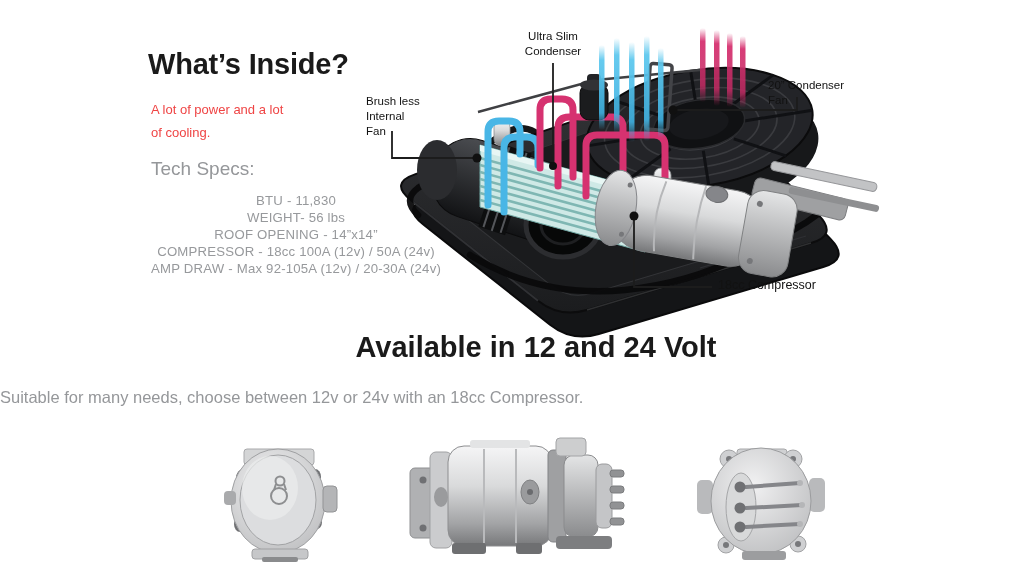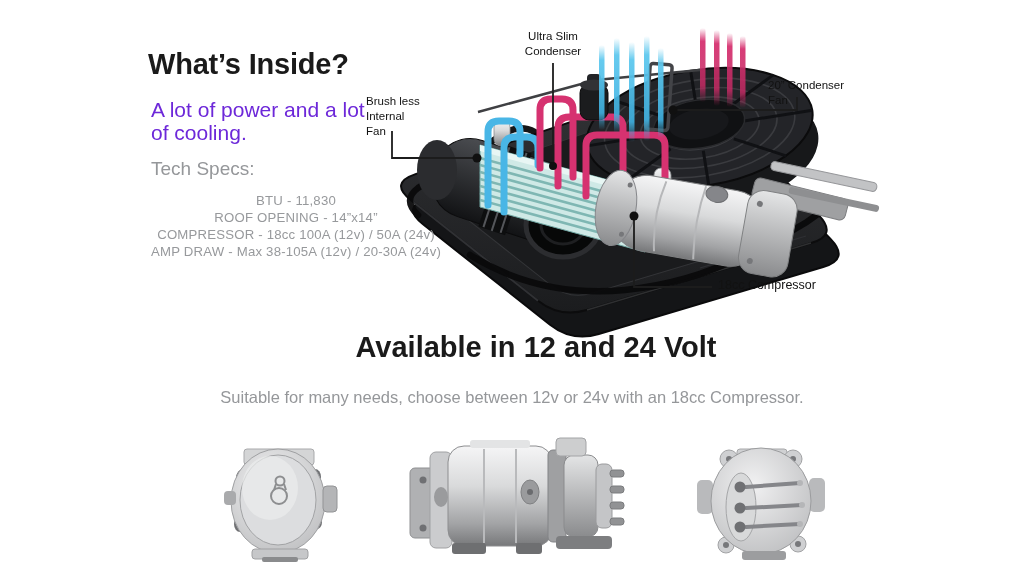--- a/index.html
+++ b/index.html
@@ -3,31 +3,31 @@
 <meta charset="utf-8">
 <style>
   html,body{margin:0;padding:0;background:#fff;}
   .stage{
     position:relative;width:1024px;height:576px;background:#fff;overflow:hidden;
     font-family:"Liberation Sans","DejaVu Sans",sans-serif;
   }
   .art{position:absolute;inset:0;width:1024px;height:576px;pointer-events:none;}
   .txt{position:absolute;z-index:2;}
   .intro-title{left:148px;top:48px;font-size:29px;font-weight:800;color:#1a1a1a;letter-spacing:-.2px;}
-  .intro-sub{left:151px;top:98px;font-size:21px;line-height:23px;color:#6d28d9;}
+  .intro-sub{left:151px;top:98px;font-size:13px;line-height:23px;color:#ef4444;}
   .specs-heading{left:151px;top:158px;font-size:19px;color:#95979a;}
   .specs{left:151px;top:192px;font-size:13.2px;line-height:17px;color:#97999c;letter-spacing:.2px;text-align:center;}
   .specs div{white-space:nowrap;}
   .dlabel{font-size:11.5px;font-weight:400;color:#121212;line-height:15px;}
   .lbl-internal{left:366px;top:94px;}
   .lbl-evap{left:505px;top:29px;width:96px;text-align:center;}
   .lbl-cond{left:768px;top:78px;}
   .lbl-comp{left:718px;top:278px;font-size:12.5px;text-align:right;}
   .avail-h{left:0;right:0;top:331px;text-align:center;font-size:29px;font-weight:800;color:#1a1a1a;margin-left:48px;}
-  .avail-s{left:0;right:0;top:388px;text-align:center;font-size:16.5px;color:#95979a;}
+  .avail-s{left:0;right:0;top:388px;font-size:16.5px;color:#95979a;}
 </style>
 </head>
 <body>
 
 <div class="stage">
 
   <svg class="art" viewBox="0 0 1024 576">
     <defs>
       <linearGradient id="coolStreak" x1="0" y1="0" x2="0" y2="1">
         <stop offset="0" stop-color="#5ec8ee" stop-opacity="0"></stop>
@@ -292,23 +292,24 @@
 
   <div class="txt intro-sub">
     <div>A lot of power and a lot</div>
     <div>of cooling.</div>
   </div>
 
   <div class="txt specs-heading">Tech Specs:</div>
 
   <div class="txt specs">
     <div>BTU - 11,830</div>
+    <div>WEIGHT- 56 lbs</div>
     <div>ROOF OPENING - 14”x14”</div>
     <div>COMPRESSOR - 18cc 100A (12v) / 50A (24v)</div>
-    <div>AMP DRAW - Max 38-105A (12v) / 20-30A (24v)</div>
+    <div>AMP DRAW - Max 92-105A (12v) / 20-30A (24v)</div>
   </div>
 
   <div class="txt dlabel lbl-internal">
     <div>Brush less</div>
     <div>Internal</div>
     <div>Fan</div>
   </div>
 
   <div class="txt dlabel lbl-evap">
     <div>Ultra Slim</div>

